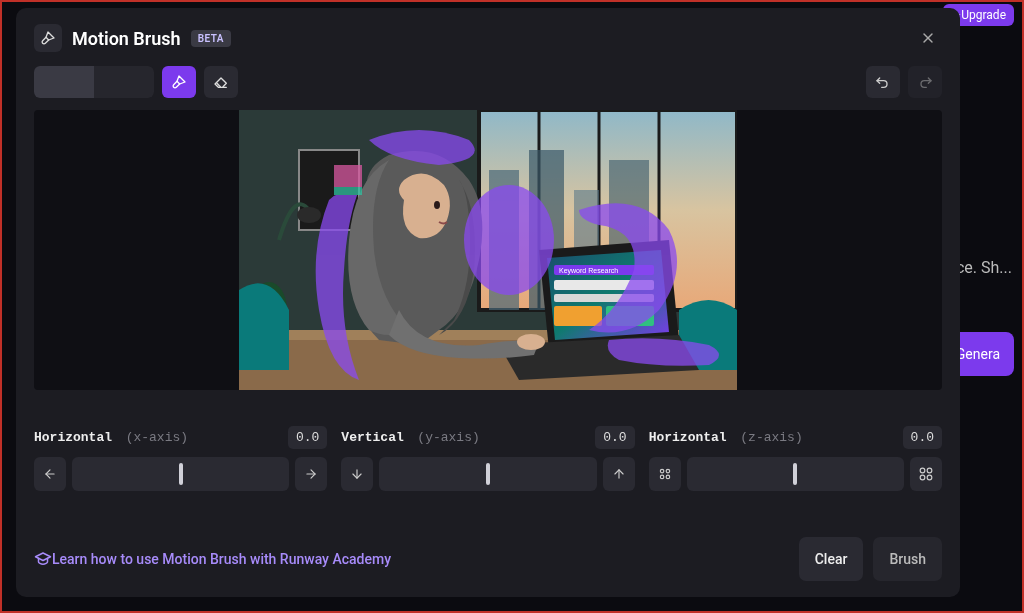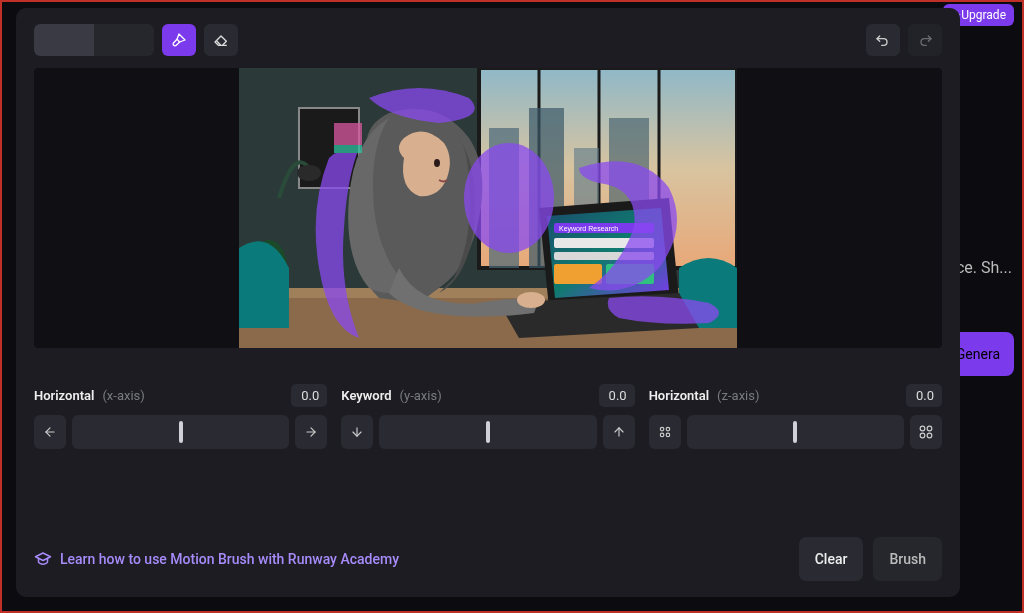--- a/index.html
+++ b/index.html
@@ -19,21 +19,21 @@
     background: #7c3aed; color: #fff; font-size: 12px;
     padding: 4px 8px; border-radius: 6px;
     display: flex; align-items: center; gap: 0;
   }
   .bg-text {
     position: absolute; top: 256px; right: 10px;
     color: #bbb; font-size: 16px;
   }
   .bg-generate {
     position: absolute; top: 330px; right: 8px;
-    background: #7c3aed; color: #000000; font-size: 14px;
+    background: #7c3aed; color: #ffffff; font-size: 14px;
     padding: 14px 14px; border-radius: 8px;
   }
   .modal {
     position: absolute;
     top: 6px; left: 14px; right: 62px; bottom: 14px;
     background: #1c1c22;
     border-radius: 10px;
     display: flex; flex-direction: column;
     padding: 16px 18px;
   }
@@ -84,21 +84,21 @@
     overflow: hidden;
     margin-bottom: 36px;
   }
   .canvas-image { position: relative; width: 498px; height: 280px; }
   .scene { position: absolute; inset: 0; }
 
   .controls-row {
     display: flex; gap: 14px;
     margin-bottom: 30px;
   }
-  .control-group { flex: 1; display: flex; flex-direction: column; gap: 8px; }
+  .control-group { flex: 1; display: flex; flex-direction: column; gap: 8px; font-family: Liberation Mono, monospace; }
   .control-label-row { display: flex; align-items: baseline; justify-content: space-between; }
   .control-label { font-size: 13px; font-weight: 600; color: #eee; }
   .control-axis { font-size: 13px; color: #7a7a82; margin-left: 4px; font-weight: 400;}
   .control-value {
     font-size: 13px; color: #ddd; background: #2a2a32;
     padding: 4px 8px; border-radius: 5px; min-width: 36px; text-align: right;
   }
   .slider-row { display: flex; align-items: center; gap: 6px; }
   .nudge-btn {
     width: 32px; height: 34px; background: #2a2a32; border-radius: 6px;
@@ -113,21 +113,21 @@
     position: absolute; top: 6px; bottom: 6px; width: 4px;
     background: #d0d0d8; border-radius: 2px;
     left: 50%; transform: translateX(-50%);
   }
 
   .footer-row {
     display: flex; align-items: center; gap: 10px;
     margin-top: auto;
   }
   .learn-link {
-    display: flex; align-items: center; gap: 8px;
+    display: flex; align-items: center; 
     color: #a78bfa; font-size: 14px; font-weight: 500;
     cursor: pointer;
   }
   .footer-spacer { flex: 1; }
   .footer-btn {
     padding: 14px 16px; border-radius: 7px; font-size: 14px; font-weight: 500;
     cursor: pointer; background: #2a2a32; color: #eee;
   }
   .footer-btn.save { background: #26262d; color: #bbb; }
 
@@ -140,20 +140,36 @@
   <div class="bg-upgrade">
     <span>✦</span>
     <span>Upgrade</span>
   </div>
   <div class="bg-text">ce. Sh...</div>
   <div class="bg-generate">Genera</div>
 </div>
 
 <div class="modal">
 
+  <div class="modal-header">
+    <div class="title-icon">
+      <svg width="16" height="16" viewBox="0 0 24 24" fill="none" stroke="#ddd" stroke-width="2" stroke-linecap="round" stroke-linejoin="round">
+          <path d="M9 11l3-8 9 9-8 3-4-4z"></path>
+          <path d="M9 11L4 16c-1 1-1 3 0 4s3 1 4 0l5-5"></path>
+        </svg>
+    </div>
+    <div class="title">Motion Brush</div>
+    <div class="beta-badge">BETA</div>
+    <div class="close-btn">
+      <svg width="16" height="16" viewBox="0 0 24 24" fill="none" stroke="#aaa" stroke-width="2" stroke-linecap="round">
+          <line x1="18" y1="6" x2="6" y2="18"></line>
+          <line x1="6" y1="6" x2="18" y2="18"></line>
+        </svg>
+    </div>
+  </div>
 
   <div class="toolbar-row">
     <div class="swatch-group">
       <div class="swatch"></div>
       <div class="swatch"></div>
     </div>
     <div class="tool-btn active">
       <svg width="16" height="16" viewBox="0 0 24 24" fill="none" stroke="#fff" stroke-width="2" stroke-linecap="round" stroke-linejoin="round">
           <path d="M9 11l3-8 9 9-8 3-4-4z"></path>
           <path d="M9 11L4 16c-1 1-1 3 0 4s3 1 4 0l5-5"></path>
@@ -283,21 +299,21 @@
               <line x1="5" y1="12" x2="19" y2="12"></line>
               <polyline points="12 5 19 12 12 19"></polyline>
             </svg>
         </div>
       </div>
     </div>
 
     <div class="control-group">
       <div class="control-label-row">
         <span>
-          <span class="control-label">Keyword</span>
+          <span class="control-label">Vertical</span>
           <span class="control-axis">(y-axis)</span>
         </span>
         <span class="control-value">0.0</span>
       </div>
       <div class="slider-row">
         <div class="nudge-btn">
           <svg width="14" height="14" viewBox="0 0 24 24" fill="none" stroke="#ccc" stroke-width="2" stroke-linecap="round">
               <line x1="12" y1="5" x2="12" y2="19"></line>
               <polyline points="19 12 12 19 5 12"></polyline>
             </svg>

